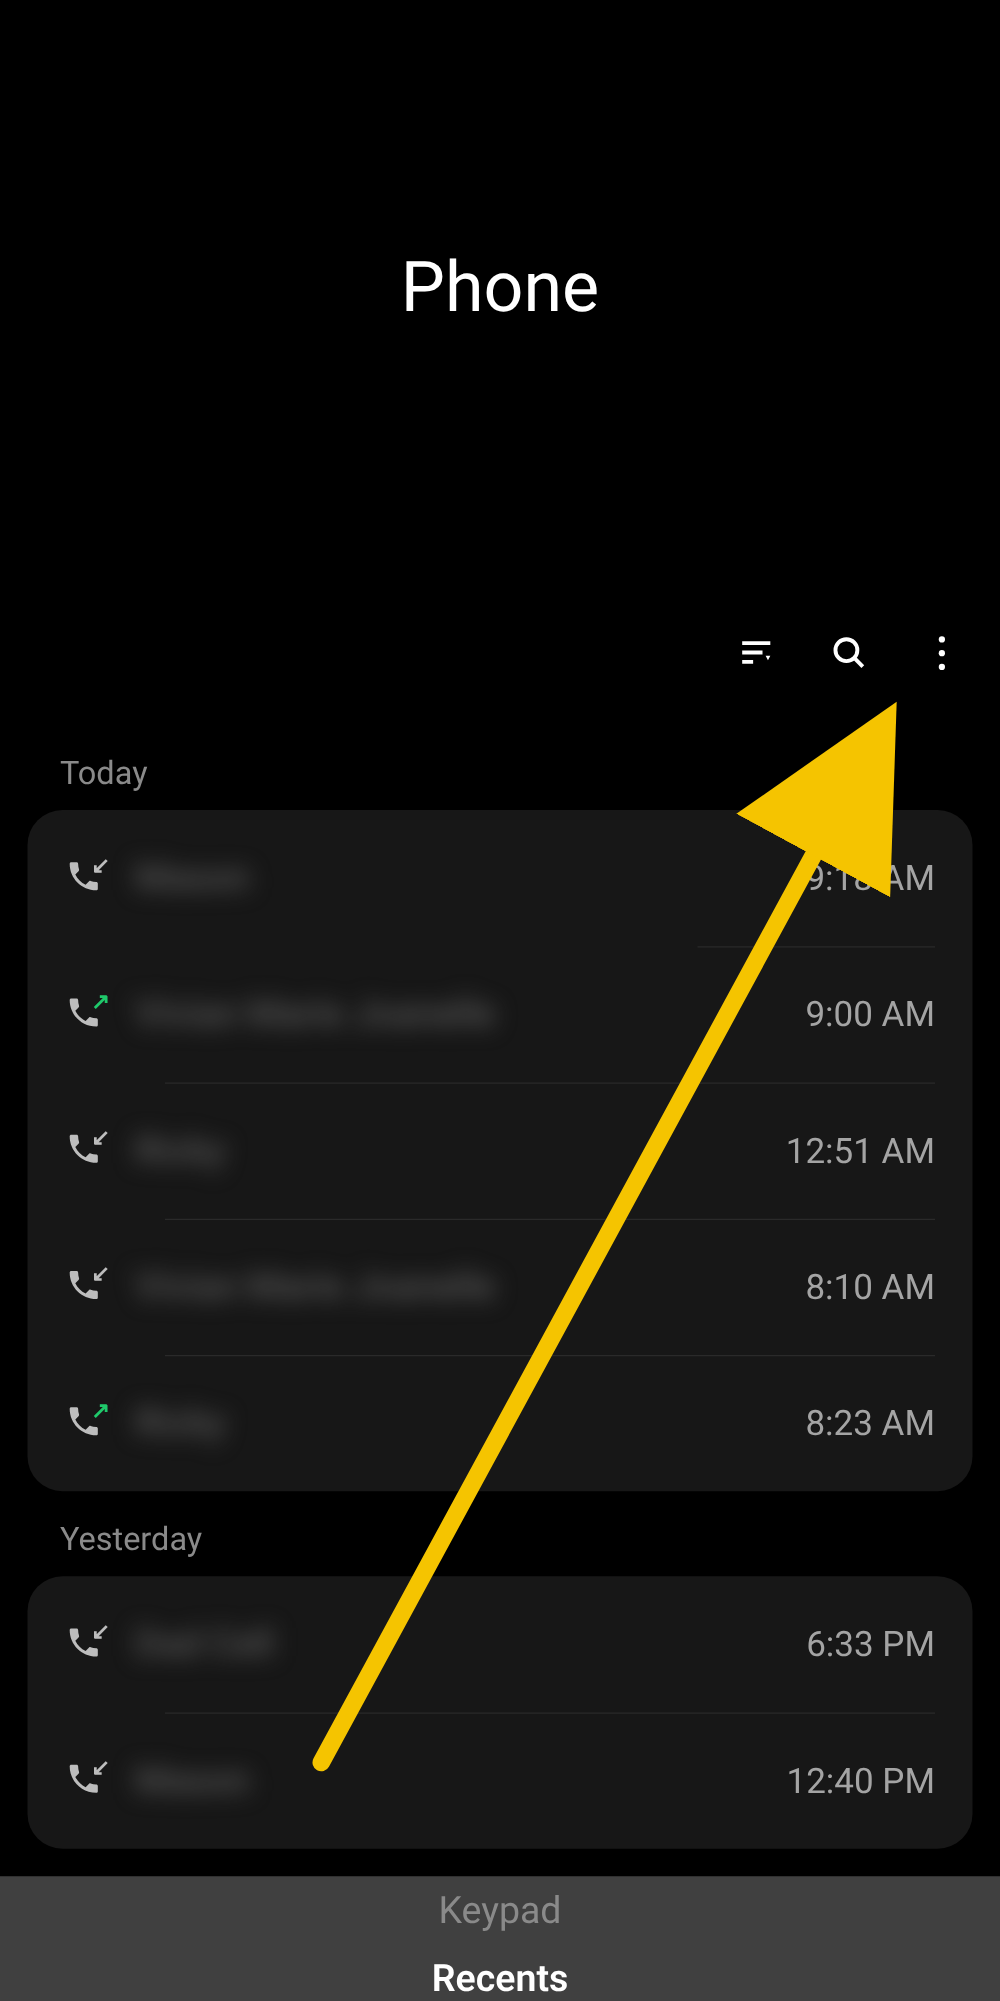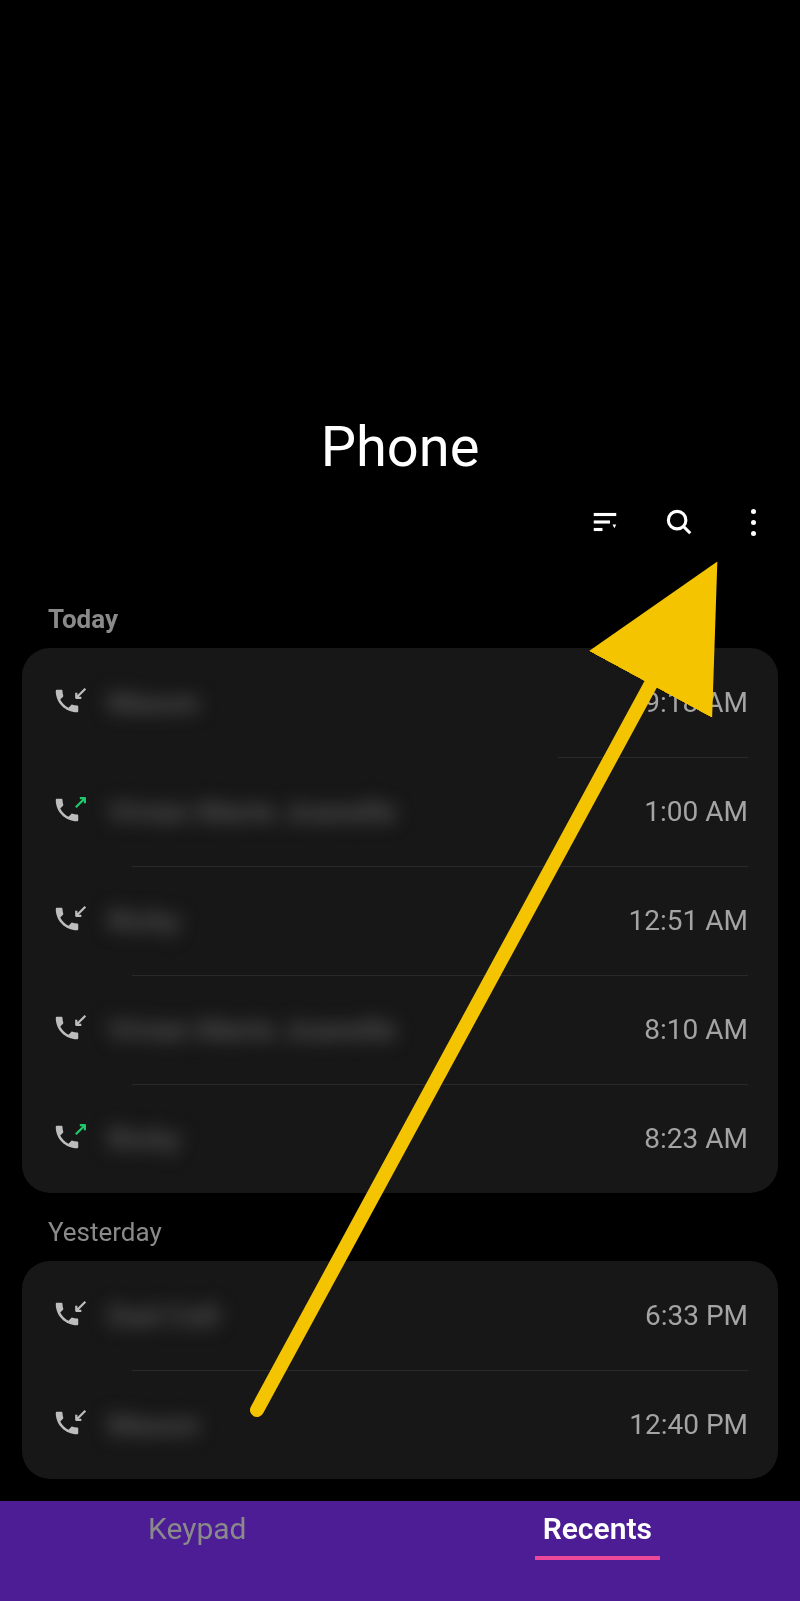--- a/index.html
+++ b/index.html
@@ -1,45 +1,45 @@
 <!DOCTYPE html>
 <html><head>
 <meta charset="utf-8">
 <style>
   * { box-sizing: border-box; margin: 0; padding: 0; }
   html, body { width: 800px; height: 1601px; background: #000; font-family: -apple-system, BlinkMacSystemFont, "Segoe UI", Roboto, sans-serif; color: #fff; overflow: hidden; position: relative; }
   
-  .header-area { height: 480px; display: flex; align-items: flex-end; justify-content: center; }
+  .header-area { height: 480px; display: flex; align-items: center; justify-content: center; }
   .app-title { font-size: 56px; font-weight: 400; color: #fff; margin-top: -20px; }
   
   .toolbar { position: absolute; top: 505px; right: 30px; display: flex; gap: 40px; align-items: center; }
   .toolbar-icon { width: 34px; height: 34px; display: flex; align-items: center; justify-content: center; cursor: pointer; }
   .toolbar-icon svg { width: 30px; height: 30px; fill: none; stroke: #fff; stroke-width: 2.5; }
   .more-dots { flex-direction: column; gap: 6px; }
   .more-dots span { width: 5px; height: 5px; background: #fff; border-radius: 50%; display: block; }
   
   .section-label { color: #8a8a8a; font-size: 26px; padding: 0 48px 14px 48px; }
-  .section-label.first { margin-top: 124px; font-weight: bold; }
+  .section-label.first { margin-top: 124px; }
   .section-label.second { margin-top: 24px; }
   
   .group { background: #171717; border-radius: 28px; margin: 0 22px; overflow: hidden; }
   .row { display: flex; align-items: center; height: 109px; padding: 0 30px; position: relative; }
   .row + .row::before { content: ""; position: absolute; top: 0; right: 30px; left: 110px; height: 1px; background: #2a2a2a; }
   .row.short-divider + .row::before { left: 536px; }
   
   .call-icon { width: 34px; height: 34px; margin-right: 22px; flex-shrink: 0; position: relative; }
   .call-icon svg { width: 30px; height: 30px; fill: #bdbdbd; }
   .arrow-in, .arrow-out { position: absolute; top: -2px; right: -2px; font-size: 18px; font-weight: bold; line-height: 1; }
   .arrow-in { color: #bdbdbd; }
   .arrow-out { color: #1fc96b; }
   
   .contact-name { flex: 1; font-size: 30px; color: #5a5a5a; filter: blur(9px); font-weight: 500; }
   .call-time { font-size: 28px; color: #a4a4a4; flex-shrink: 0; text-align: center; }
   
-  .bottom-nav { position: absolute; bottom: 0; left: 0; right: 0; height: 100px; display: flex; align-items: flex-start; justify-content: space-around; background: #4c1d95; }
+  .bottom-nav { position: absolute; bottom: 0; left: 0; right: 0; height: 100px; display: flex; align-items: center; justify-content: space-around; background: #404040; flex-direction: column; }
   .nav-item { font-size: 30px; color: #8a8a8a; padding: 10px 8px; cursor: pointer; }
   .nav-item.active { color: #fff; font-weight: 600; border-bottom: 4px solid #ec4899; }
   
   .annotation-arrow { position: absolute; pointer-events: none; z-index: 10; }
 </style>
 </head>
 <body>
 
 <div class="header-area">
   <div class="app-title">Phone</div>
@@ -81,21 +81,21 @@
     <div class="call-time">9:18 AM</div>
   </div>
   <div class="row">
     <div class="call-icon">
       <svg viewBox="0 0 24 24">
           <path d="M6.6 10.8c1.4 2.8 3.8 5.2 6.6 6.6l2.2-2.2c.3-.3.7-.4 1-.2 1.1.4 2.3.6 3.6.6.6 0 1 .4 1 1V20c0 .6-.4 1-1 1C10.6 21 3 13.4 3 4c0-.6.4-1 1-1h3.4c.6 0 1 .4 1 1 0 1.3.2 2.5.6 3.6.1.3 0 .7-.2 1l-2.2 2.2z"></path>
         </svg>
       <span class="arrow-out">↗</span>
     </div>
     <div class="contact-name">Vivian Marie Joanelle</div>
-    <div class="call-time">1:00 AM</div>
+    <div class="call-time">9:00 AM</div>
   </div>
   <div class="row">
     <div class="call-icon">
       <svg viewBox="0 0 24 24">
           <path d="M6.6 10.8c1.4 2.8 3.8 5.2 6.6 6.6l2.2-2.2c.3-.3.7-.4 1-.2 1.1.4 2.3.6 3.6.6.6 0 1 .4 1 1V20c0 .6-.4 1-1 1C10.6 21 3 13.4 3 4c0-.6.4-1 1-1h3.4c.6 0 1 .4 1 1 0 1.3.2 2.5.6 3.6.1.3 0 .7-.2 1l-2.2 2.2z"></path>
         </svg>
       <span class="arrow-in">↙</span>
     </div>
     <div class="contact-name">Ricky</div>
     <div class="call-time">12:51 AM</div>

